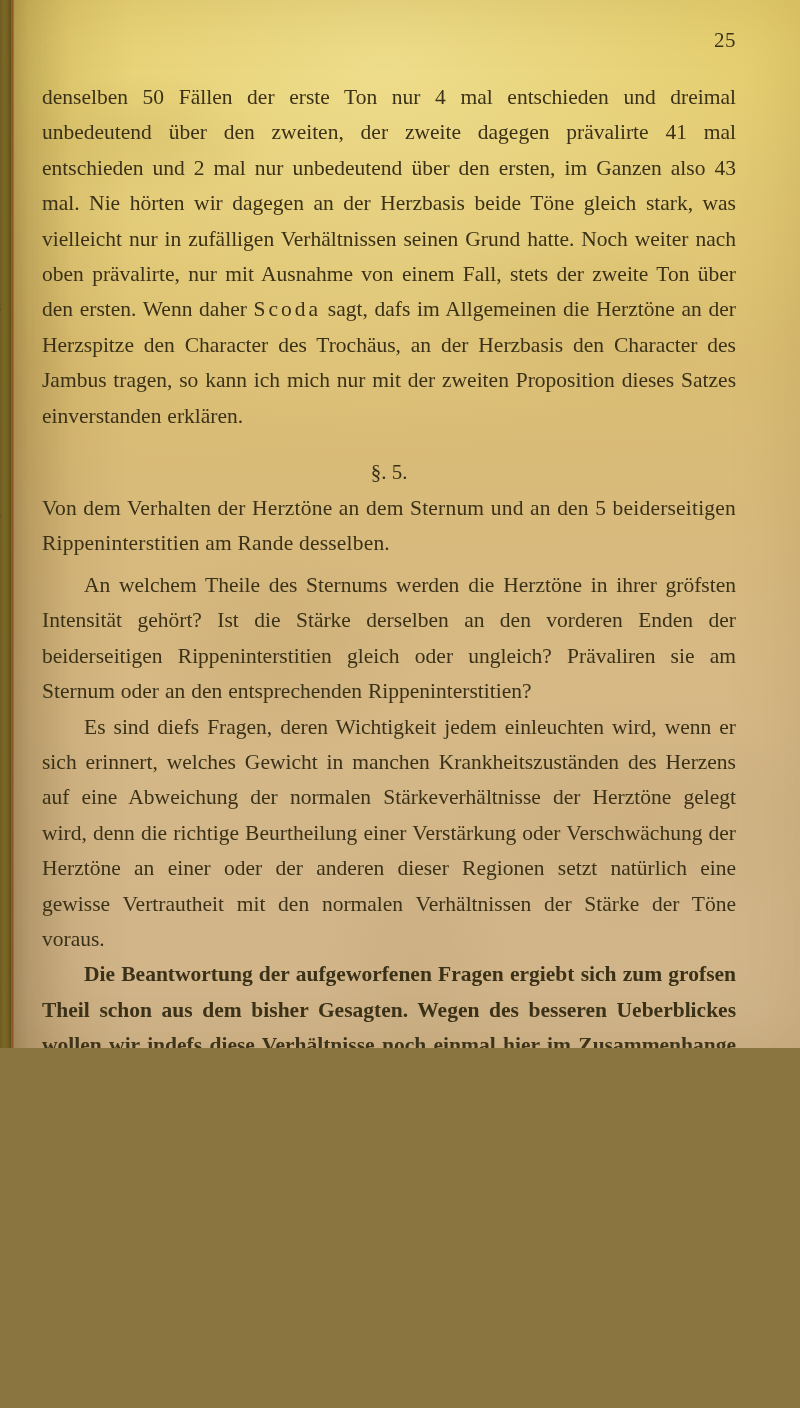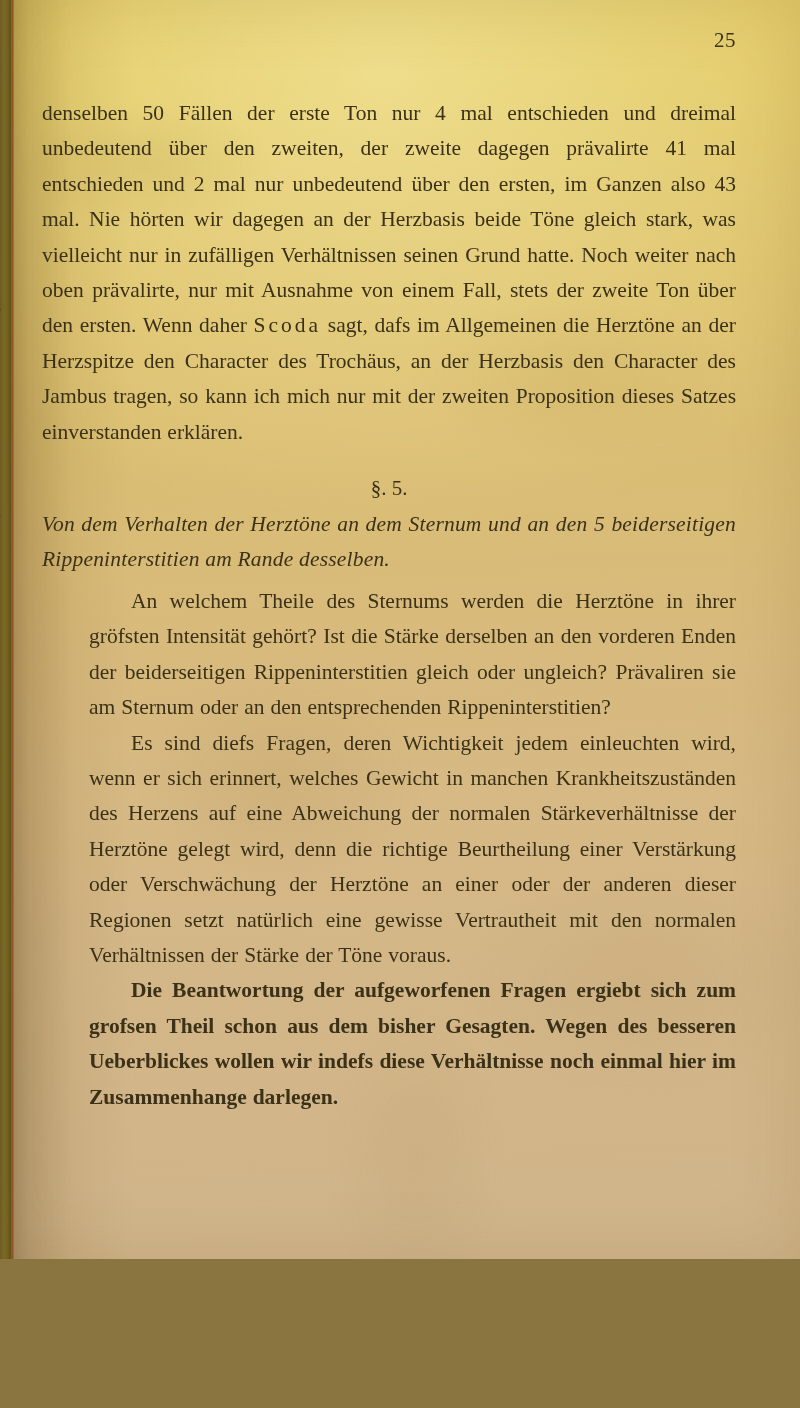--- a/index.html
+++ b/index.html
@@ -5,21 +5,21 @@
 <style>
   html, body {
     margin: 0;
     padding: 0;
     background: #8a7440;
   }
 
   .scan {
     position: relative;
     width: 800px;
-    height: 1259px;
+    height: 1048px;
     overflow: hidden;
     font-family: "Liberation Serif", "DejaVu Serif", serif;
     
     background:
       radial-gradient(ellipse 120% 60% at 48% 6%, rgba(255,248,190,0.45) 0%, rgba(255,248,190,0.0) 60%),
       linear-gradient(178deg,
         #e2c85f 0%,
         #e0c662 9%,
         #ddc268 18%,
         #dcc06d 27%,
@@ -106,53 +106,51 @@
     right: 64px;
     top: 28px;
     font-size: 21px;
     letter-spacing: 0.5px;
     color: #3b3218;
   }
 
   .textblock {
     position: absolute;
     left: 42px;
-    top: 96px;
+    top: 80px;
     width: 694px;
   }
 
   p.body {
     margin: 0;
     font-size: 21.5px;
     line-height: 35.4px;
     text-align: justify;
     text-align-last: left;
     color: #3a3118;
     word-spacing: 0.6px;
     text-rendering: optimizeLegibility;
   }
   p.body.indent {
     text-indent: 42px;
-    margin-left: 47px;
   }
   p.body.lastjust {
     text-align-last: left;
     font-weight: bold;
   }
 
   .section-mark {
     margin: 26px 0 6px 0;
     text-align: center;
     font-size: 21px;
     color: #3a3118;
   }
 
   p.subtitle {
     margin: 0 0 6px 0;
-    font-style: italic;
     font-size: 21.5px;
     line-height: 35.4px;
     text-align: justify;
     text-align-last: left;
     color: #3a3118;
     letter-spacing: 0.2px;
   }
 
   
   .spaced {

